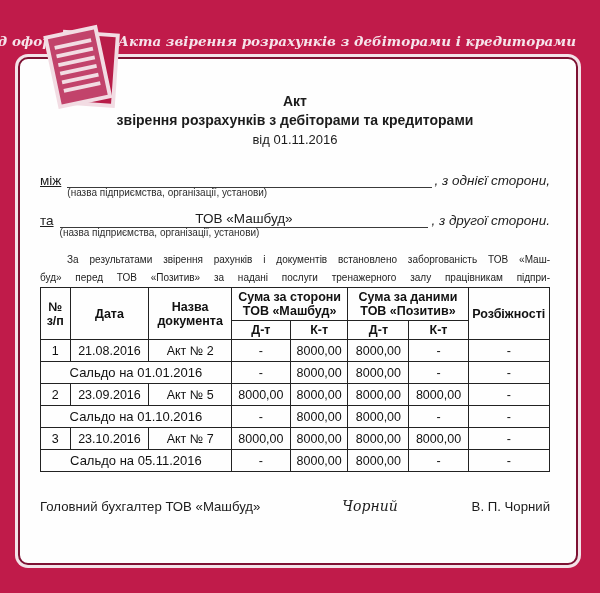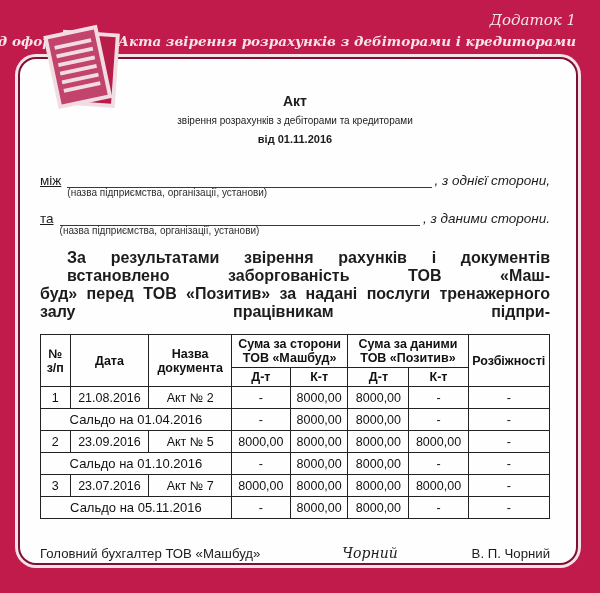--- a/index.html
+++ b/index.html
@@ -16,53 +16,53 @@
     font-size:15px;color:#f6e3ea;
   }
   .banner-subtitle{
     position:absolute;top:33px;right:24px;
     font-family:"DejaVu Serif",serif;font-style:italic;font-weight:bold;
     font-size:13.5px;color:#f6e3ea;white-space:nowrap;
   }
   
   .doc-panel{
     position:absolute;left:18px;top:57px;width:560px;height:508px;
-    background:#fefefe;border:2px solid #7e1133;border-radius:18px;
+    background:#fefefe;border:2px solid #7e1133;border-radius:10px;
     box-shadow:0 0 0 3px #f3e2e8;
     box-sizing:border-box;
     padding:0 26px 0 20px;
     color:#1c1c1c;
   }
   
   .docs-icon{position:absolute;left:28px;top:14px;width:100px;height:98px;z-index:5;}
   
   .doc-title{margin-top:33px;text-align:center;line-height:19px;}
   .doc-title .t1{font-weight:bold;font-size:14px;}
-  .doc-title .t2{font-weight:normal;font-size:10px;}
-  .doc-title .t3{font-weight:bold;font-size:11px;}
+  .doc-title .t2{font-weight:bold;font-size:14px;}
+  .doc-title .t3{font-weight:normal;font-size:13px;}
   
   .parties{margin-top:24px;font-size:13.5px;}
   .party-row{display:flex;align-items:flex-end;margin-bottom:23px;}
   .party-prefix{flex:0 0 auto;padding-right:6px;text-decoration:underline;}
   .party-line{
     flex:1 1 auto;position:relative;text-align:center;
     border-bottom:1.4px solid #3a3a3a;padding-bottom:1px;
   }
   .party-caption{
     position:absolute;left:0;right:0;top:100%;
     font-size:10px;color:#2e2e2e;line-height:11px;text-align:left;
   }
   .party-suffix{flex:0 0 auto;padding-left:3px;font-style:italic;}
   
-  .body-par{margin-top:17px;font-size:16px;line-height:18px;font-weight:bold;}
+  .body-par{margin-top:17px;font-size:10px;line-height:18px;}
   .p-line{text-align:justify;text-align-last:justify;}
   .p-line.indent{padding-left:27px;}
   
   table.recon{
-    width:100%;margin-top:13px;border-collapse:collapse;
+    width:100%;border-collapse:collapse;
     font-size:12.5px;line-height:14px;color:#111;
   }
   table.recon th,table.recon td{
     border:1.2px solid #222;text-align:center;vertical-align:middle;
     padding:2px 2px;
   }
   table.recon th{font-weight:bold;}
   td.saldo{text-align:left;padding-left:5px;font-size:13px;}
   table.recon td{height:17px;}
   
@@ -72,21 +72,20 @@
   .sig-script{
     flex:1 1 auto;text-align:center;
     font-family:"DejaVu Serif",serif;font-style:italic;font-size:14px;
   }
   .sig-name{flex:0 0 120px;text-align:right;}
 </style>
 </head>
 <body>
 
 <div class="top-banner">
-  <div class="annex-label">Додаток 1</div>
   <div class="banner-subtitle">Приклад оформлення Акта звірення розрахунків з дебіторами і кредиторами</div>
 </div>
 
 <svg class="docs-icon" viewBox="0 0 100 100">
   <g transform="rotate(4 62 58)">
     <rect x="34" y="20" width="54" height="72" fill="#b81c48" stroke="#f2dce3" stroke-width="4"></rect>
   </g>
   <g transform="rotate(-12 50 55)">
     <rect x="24" y="18" width="52" height="72" fill="#c2436b" stroke="#f2dce3" stroke-width="4"></rect>
     <line x1="31" y1="30" x2="69" y2="30" stroke="#f2dce3" stroke-width="4"></line>
@@ -110,23 +109,24 @@
     <div class="party-row">
       <span class="party-prefix">між</span>
       <span class="party-line">
         <span class="party-caption">(назва підприємства, організації, установи)</span>
       </span>
       <span class="party-suffix">, з однієї сторони,</span>
     </div>
     <div class="party-row">
       <span class="party-prefix">та</span>
       <span class="party-line">
+        <span>ТОВ «Машбуд»</span>
         <span class="party-caption">(назва підприємства, організації, установи)</span>
       </span>
-      <span class="party-suffix">, з даними сторони.</span>
+      <span class="party-suffix">, з другої сторони.</span>
     </div>
   </div>
 
   <div class="body-par">
     <div class="p-line indent">За результатами звірення рахунків і документів встановлено заборгованість ТОВ «Маш-</div>
     <div class="p-line">буд» перед ТОВ «Позитив» за надані послуги тренажерного залу працівникам підпри-</div>
   </div>
 
   <table class="recon">
     <colgroup>
@@ -160,21 +160,21 @@
         <td>1</td>
         <td>21.08.2016</td>
         <td>Акт № 2</td>
         <td>-</td>
         <td>8000,00</td>
         <td>8000,00</td>
         <td>-</td>
         <td>-</td>
       </tr>
       <tr>
-        <td colspan="3" class="saldo">Сальдо на 01.04.2016</td>
+        <td colspan="3" class="saldo">Сальдо на 01.01.2016</td>
         <td>-</td>
         <td>8000,00</td>
         <td>8000,00</td>
         <td>-</td>
         <td>-</td>
       </tr>
       <tr>
         <td>2</td>
         <td>23.09.2016</td>
         <td>Акт № 5</td>
@@ -187,21 +187,21 @@
       <tr>
         <td colspan="3" class="saldo">Сальдо на 01.10.2016</td>
         <td>-</td>
         <td>8000,00</td>
         <td>8000,00</td>
         <td>-</td>
         <td>-</td>
       </tr>
       <tr>
         <td>3</td>
-        <td>23.07.2016</td>
+        <td>23.10.2016</td>
         <td>Акт № 7</td>
         <td>8000,00</td>
         <td>8000,00</td>
         <td>8000,00</td>
         <td>8000,00</td>
         <td>-</td>
       </tr>
       <tr>
         <td colspan="3" class="saldo">Сальдо на 05.11.2016</td>
         <td>-</td>

